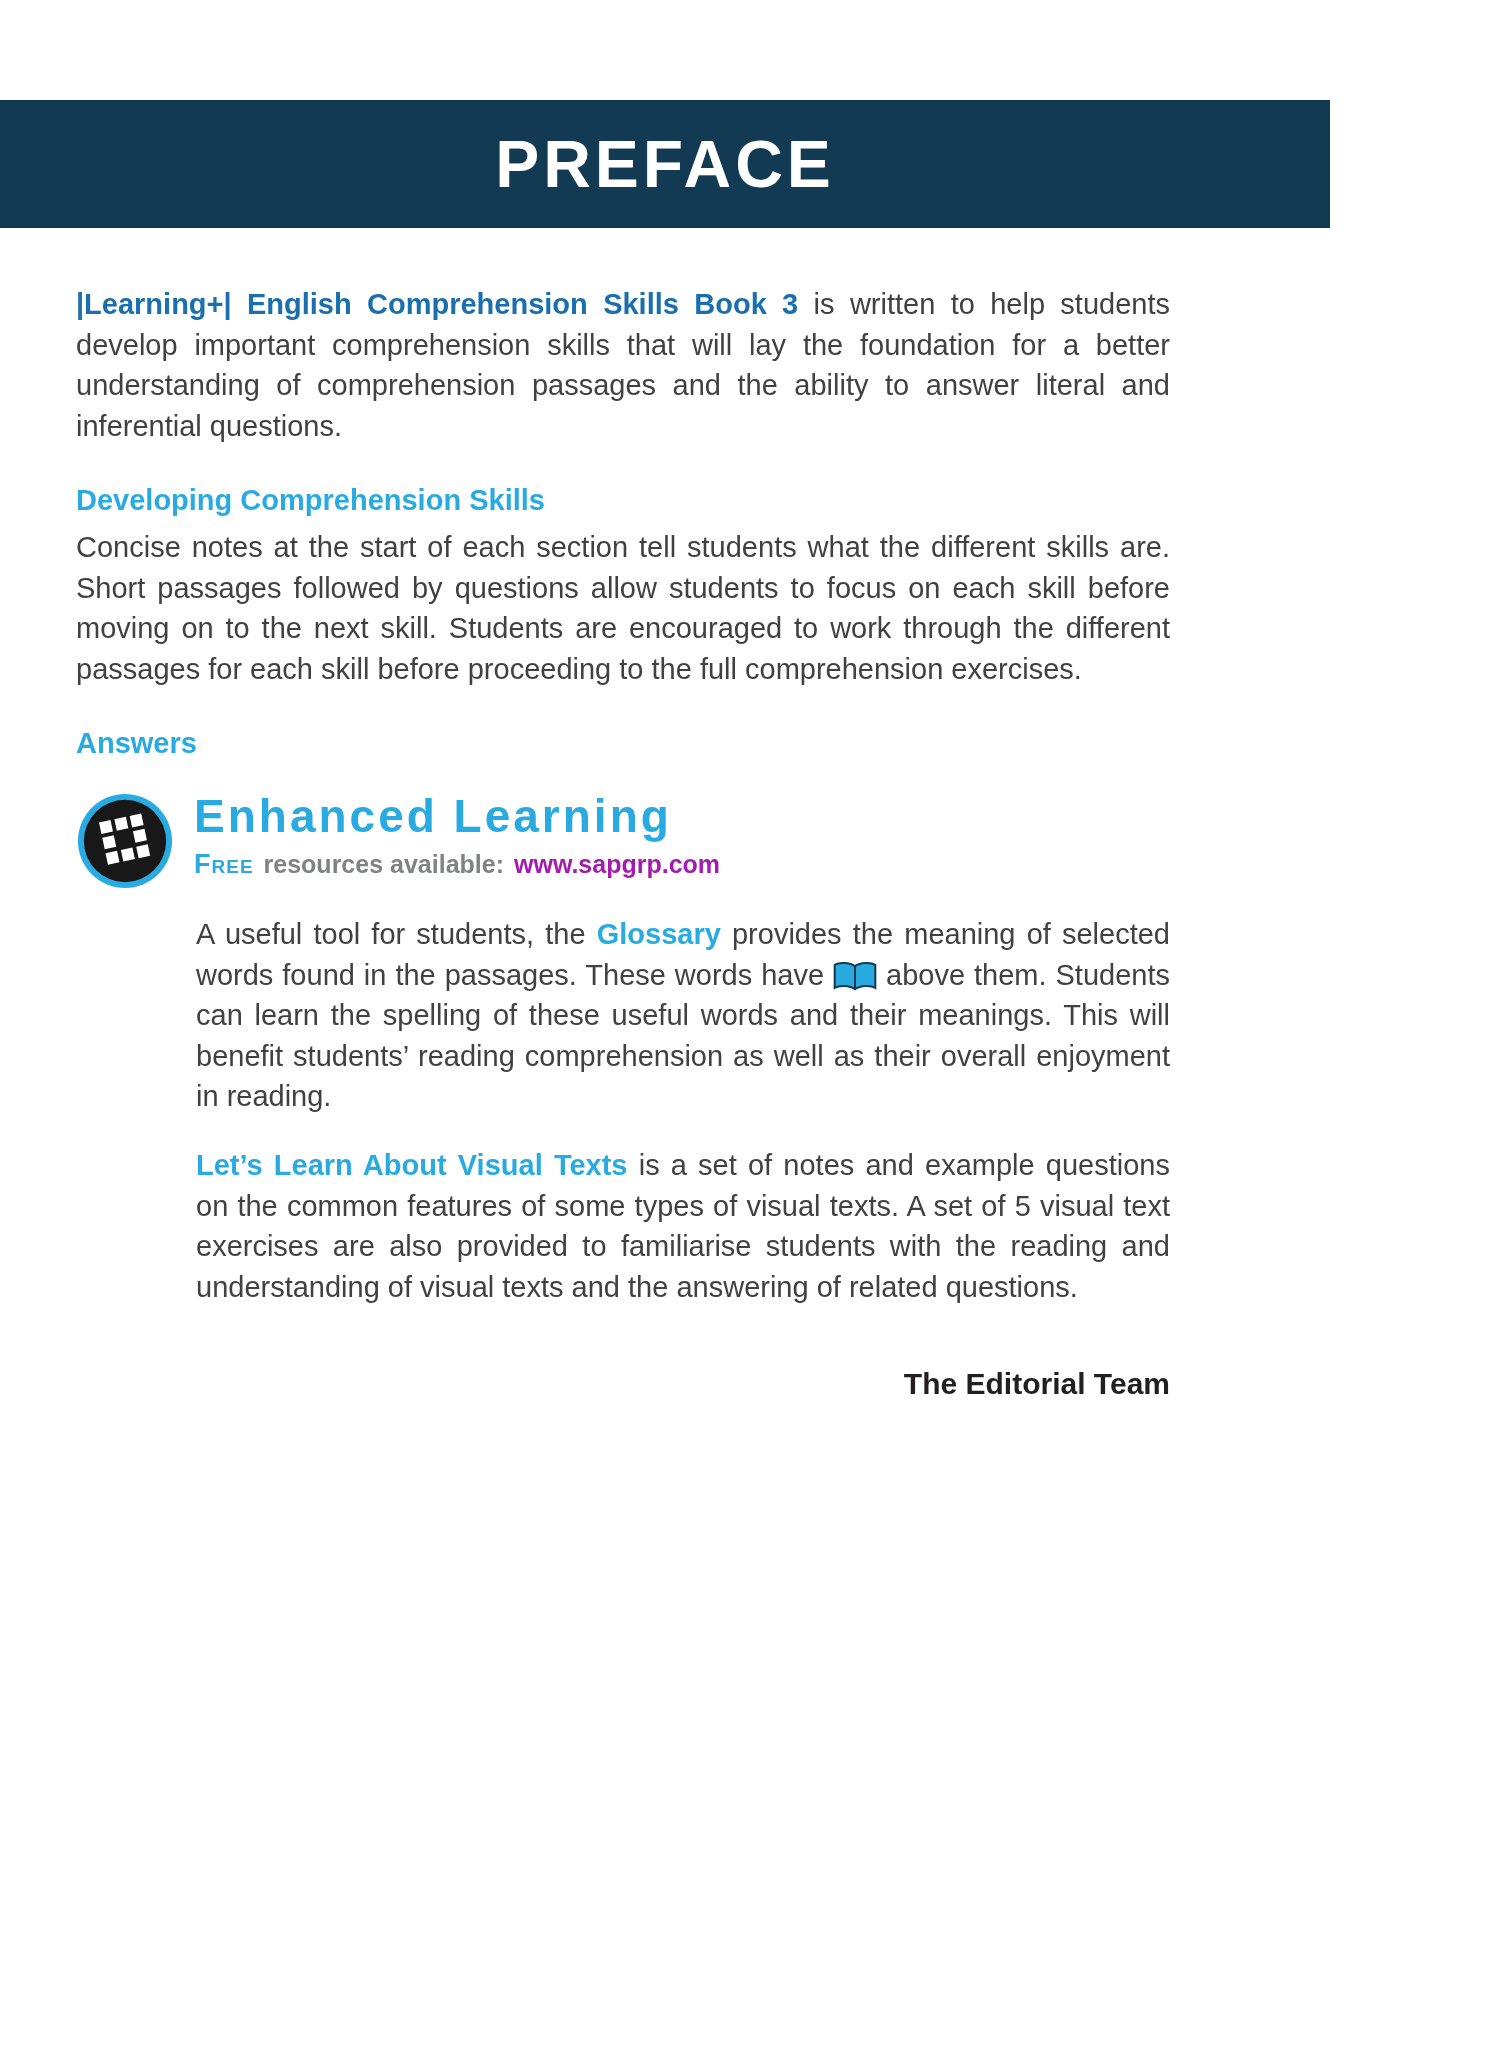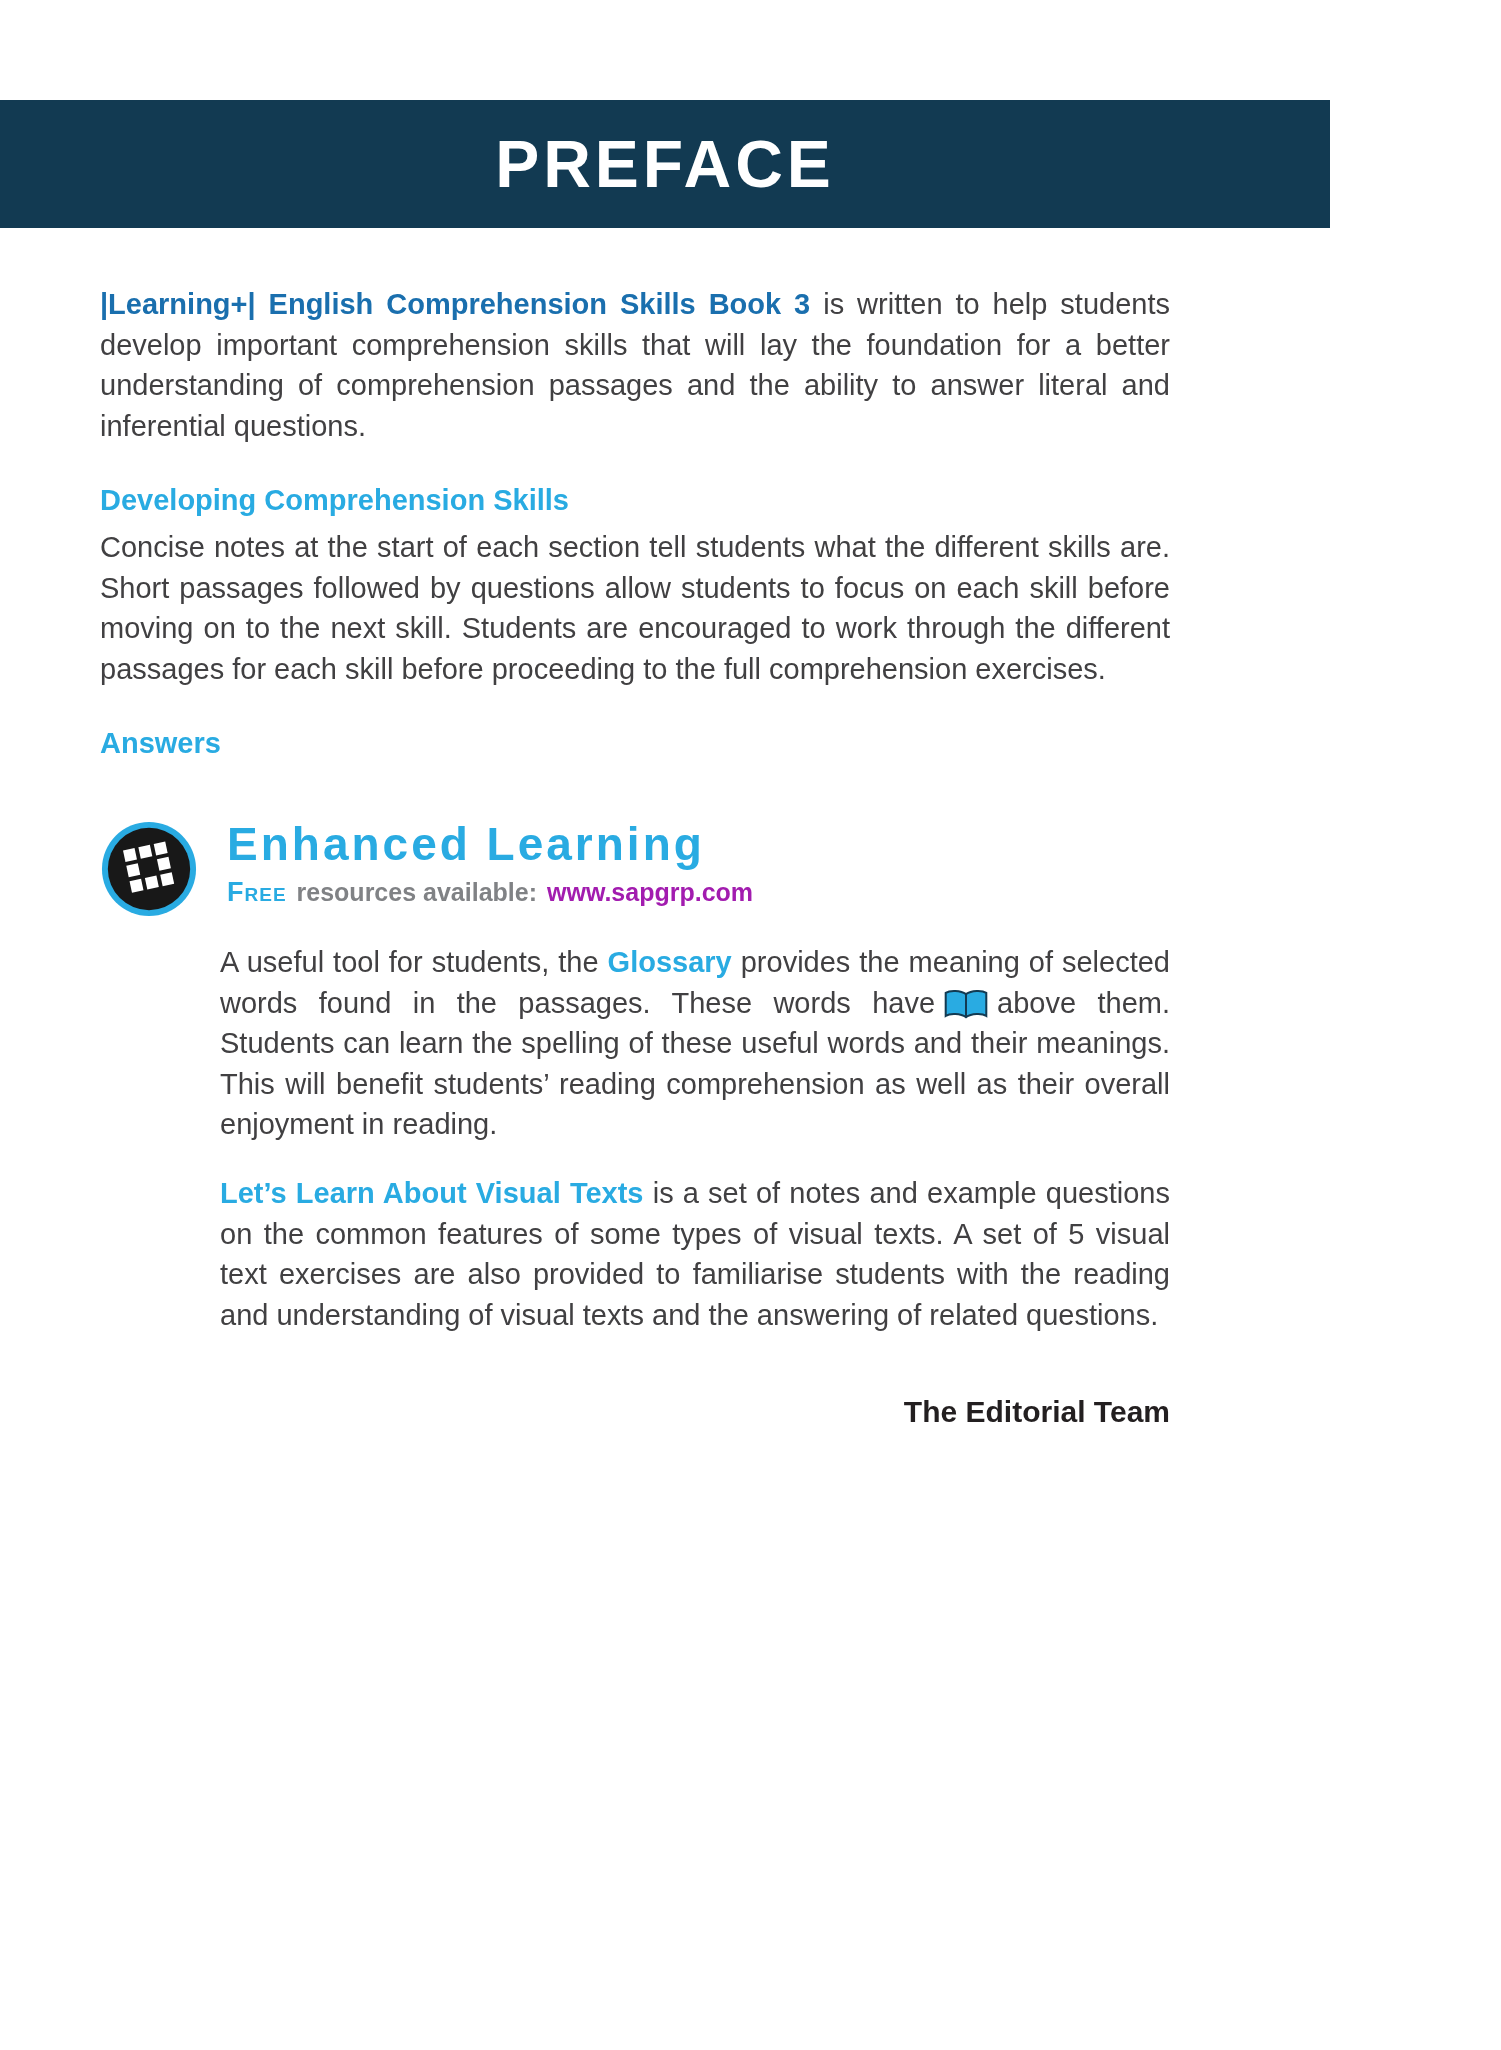--- a/index.html
+++ b/index.html
@@ -23,39 +23,39 @@
     align-items: center;
     justify-content: center;
   }
   .banner h1 {
     color: #ffffff;
     font-size: 66px;
     font-weight: bold;
     letter-spacing: 4px;
   }
   .content {
-    padding: 56px 160px 0 100px;
+    padding: 56px 160px 0 76px;
     color: #414042;
     font-size: 29px;
     line-height: 1.4;
   }
   .para { text-align: justify; }
   .book-title { color: #1a6fae; font-weight: bold; }
   .section { margin-top: 34px; }
   .section-heading {
     color: #29abe2;
     font-size: 29px;
     font-weight: bold;
     margin-bottom: 6px;
   }
   .enhanced {
     display: flex;
     align-items: flex-start;
-    gap: 29px;
-    margin-top: 56px;
+    gap: 20px;
+    margin-top: 28px;
   }
   .el-logo svg { width: 98px; height: 98px; display: block; }
   .el-title {
     color: #29abe2;
     font-size: 46px;
     font-weight: bold;
     letter-spacing: 3px;
     line-height: 1.05;
   }
   .el-tagline { font-size: 25px; margin-top: 6px; }

